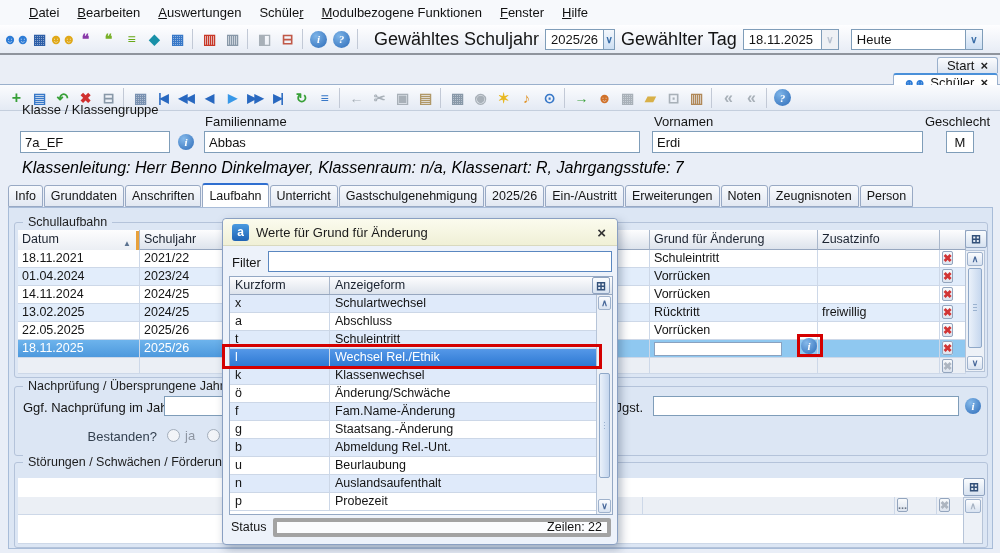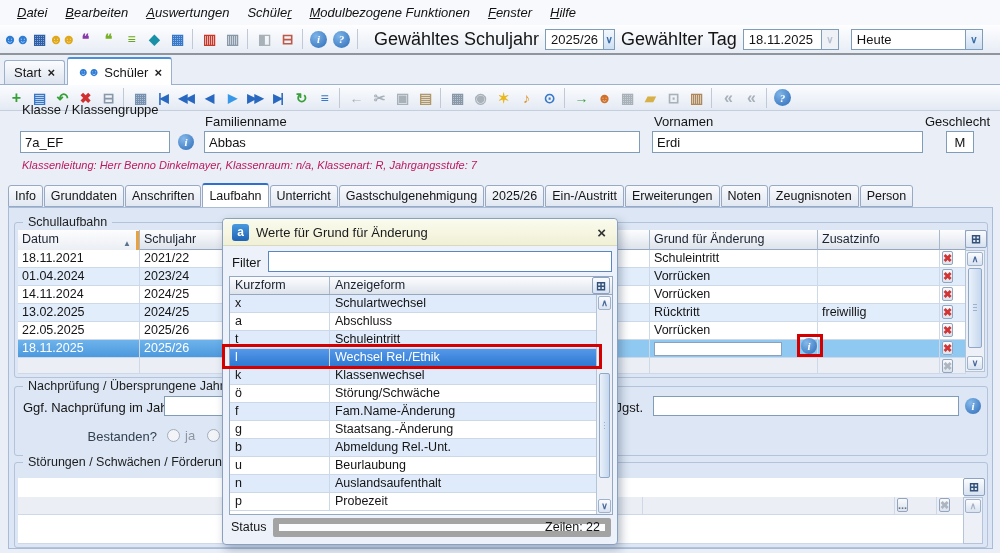--- a/index.html
+++ b/index.html
@@ -4,21 +4,21 @@
 <style>
   * { box-sizing: border-box; }
   html,body { margin:0; padding:0; }
   body {
     width:1000px; height:553px; position:relative; overflow:hidden;
     font-family:"Liberation Sans", sans-serif; font-size:12px; color:#141414;
     background:#e9eef7;
   }
   
   .menubar { position:absolute; left:0; top:0; right:0; height:25px; background:#f7f9fc;
-    display:flex; align-items:center; padding-left:8px;font-style:italic; }
+    display:flex; align-items:center; padding-left:20px; }
   .menu-item { padding:4px 9px; font-size:13px; color:#111; cursor:default; white-space:nowrap; }
   
   .toolbar { position:absolute; left:0; right:0; display:flex; align-items:center;
     background:linear-gradient(#fefeff,#e7ecf5); padding:0 4px; }
   .t1 { top:25px; height:30px; border-bottom:2px solid #8f949d; }
   .t2 { top:85px; height:26px; border-bottom:1px solid #c4cedd; background:linear-gradient(#fbfcfe,#e4eaf4); }
   .ti { width:23px; height:22px; display:inline-flex; align-items:center; justify-content:center;
     font-size:14px; font-weight:bold; letter-spacing:-2px; white-space:nowrap; overflow:hidden; }
   .ti.sm { font-size:12px; }
   .tsep { display:inline-block; width:1px; height:20px; background:#c2c9d6; margin:0 4px; }
@@ -27,34 +27,34 @@
   .combo .cval { padding:2px 5px; font-size:13px; white-space:nowrap; flex:1; }
   .combo .cbtn { width:17px; display:flex; align-items:center; justify-content:center;
     background:linear-gradient(#f4f8fd,#cddff3); border-left:1px solid #7f9db9; color:#3a6ea8;
     font-size:10px; font-weight:bold; }
   .combo.disabled .cbtn { background:#eef1f5; color:#b8c2d0; }
   .badge { width:17px; height:17px; border-radius:50%; color:#fff; font-weight:bold; font-size:11px;
     background:radial-gradient(circle at 35% 30%, #7db4e8, #2d6bb8); display:inline-flex;
     align-items:center; justify-content:center; font-family:"Liberation Serif",serif; font-style:italic; }
   
   .tabsrow { position:absolute; left:0; top:57px; right:0; height:28px; background:#eaeef6;
-    border-bottom:1px solid #9ab0cc; display:flex; align-items:flex-end; padding-left:4px; }
+    border-bottom:1px solid #9ab0cc; display:flex; align-items:flex-end; padding-left:18px;flex-direction:column; }
   .ttab { height:24px; display:flex; align-items:center; gap:6px; padding:0 9px; font-size:13px;
     background:linear-gradient(#fbfcfe,#dde4ef); border:1px solid #9ab0cc; border-bottom:none;
     border-radius:3px 3px 0 0; margin-right:2px; }
   .ttab.active { background:#fff; height:28px; border-top:2px solid #4a90d9; margin-bottom:-1px; }
   .tclose { font-weight:bold; font-size:13px; color:#222; }
   
   .lbl { position:absolute; font-size:13px; white-space:nowrap; color:#141414; }
   .inp { position:absolute; height:22px; border:1px solid #7f9db9; background:#fff;
     font:13px "Liberation Sans",sans-serif; padding:0 4px; color:#111; }
   .info { position:absolute; width:16px; height:16px; border-radius:50%; color:#fff;
     background:radial-gradient(circle at 35% 30%, #85b9ea, #2d6bb8); font-weight:bold; font-size:11px;
     display:flex; align-items:center; justify-content:center; font-family:"Liberation Serif",serif; font-style:italic; }
-  .classinfo { position:absolute; font-style:italic; font-size:11px; color:#be185d; }
+  .classinfo { position:absolute; font-style:italic; font-size:16px; color:#000000; }
   
   .dtabs { position:absolute; left:8px; top:182px; right:7px; height:25px; display:flex; align-items:flex-end; }
   .dtab { height:22px; padding:0 6px; display:flex; align-items:center; font-size:12.5px;
     background:linear-gradient(#f8fafd,#e2e8f2); border:1px solid #98a9c4; border-radius:3px 3px 0 0;
     margin-right:1px; white-space:nowrap; }
   .dtab.active { background:#fff; height:25px; border-top:2px solid #2f6fd0; border-bottom:1px solid #fff; margin-bottom:-1px; }
   
   .panel { position:absolute; left:8px; top:207px; width:985px; height:342px;
     background:#dce6f4; border:1px solid #a8bcd8; }
   .group { position:absolute; border:1px solid #b4c3da; border-radius:3px; }
@@ -104,21 +104,21 @@
     background:linear-gradient(#fdfdfe,#dde3ec); border-bottom:1px solid #97a7bf; font-size:12.5px; color:#1b2330; }
   .dhk { width:100px; padding:1px 5px; border-right:1px solid #a9b7cb; }
   .dha { flex:1; padding:1px 5px; }
   .drow { position:absolute; left:0; width:367px; height:18px; display:flex; font-size:12.5px;
     border-bottom:1px solid #ccd7e7; background:#fff; }
   .drow .dk { width:100px; padding:1px 5px; border-right:1px solid #ccd7e7; overflow:hidden; }
   .drow .da { flex:1; padding:1px 5px; overflow:hidden; white-space:nowrap; }
   .drow.alt { background:#dfeafa; }
   .drow.dsel { background:linear-gradient(#5598e8,#2e79d3); color:#fff; border-bottom:1px solid #2e6cbe; }
   .dstatus { position:absolute; left:8px; bottom:7px; width:380px; height:20px; display:flex; align-items:center; gap:7px; }
-  .dstatus .sfield { flex:1; height:19px; background:#fbfcfe; border:6px solid #a3a3a3; border-radius:2px;
+  .dstatus .sfield { flex:1; height:19px; background:#fbfcfe; border:4px solid #a3a3a3; border-radius:2px;
     display:flex; align-items:center; justify-content:flex-end; padding:0 5px; font-size:12.5px; color:#141414; }
   
   .anno { position:absolute; border:3px solid #d40000; z-index:60; pointer-events:none; }
   u { text-decoration:underline; }
 </style>
 </head>
 <body>
 
 <div class="menubar">
   <span class="menu-item"><u>D</u>atei</span>
@@ -396,21 +396,21 @@
     <div class="drow dsel" style="top:72px">
         <span class="dk">l</span>
         <span class="da">Wechsel Rel./Ethik</span>
       </div>
     <div class="drow alt" style="top:90px">
         <span class="dk">k</span>
         <span class="da">Klassenwechsel</span>
       </div>
     <div class="drow" style="top:108px">
         <span class="dk">ö</span>
-        <span class="da">Störung/Schwäche</span>
+        <span class="da">Änderung/Schwäche</span>
       </div>
     <div class="drow alt" style="top:126px">
         <span class="dk">f</span>
         <span class="da">Fam.Name-Änderung</span>
       </div>
     <div class="drow" style="top:144px">
         <span class="dk">g</span>
         <span class="da">Staatsang.-Änderung</span>
       </div>
     <div class="drow alt" style="top:162px">

